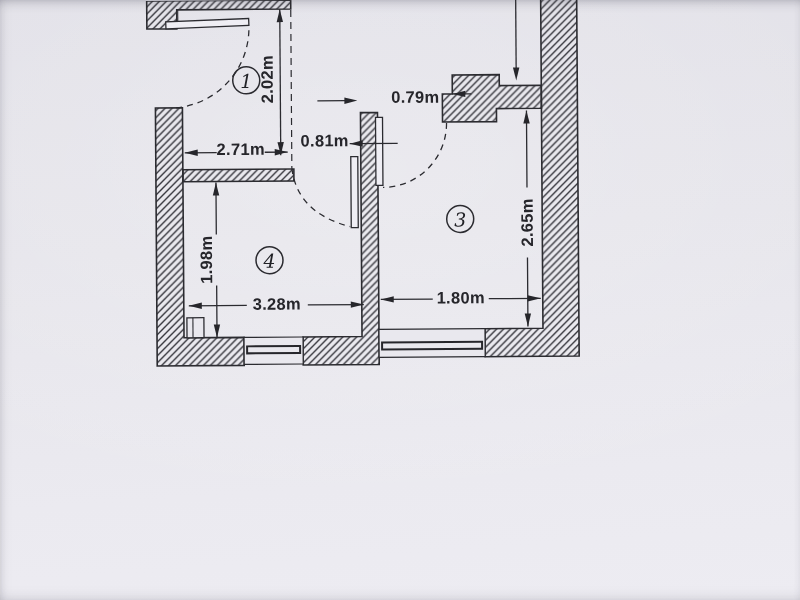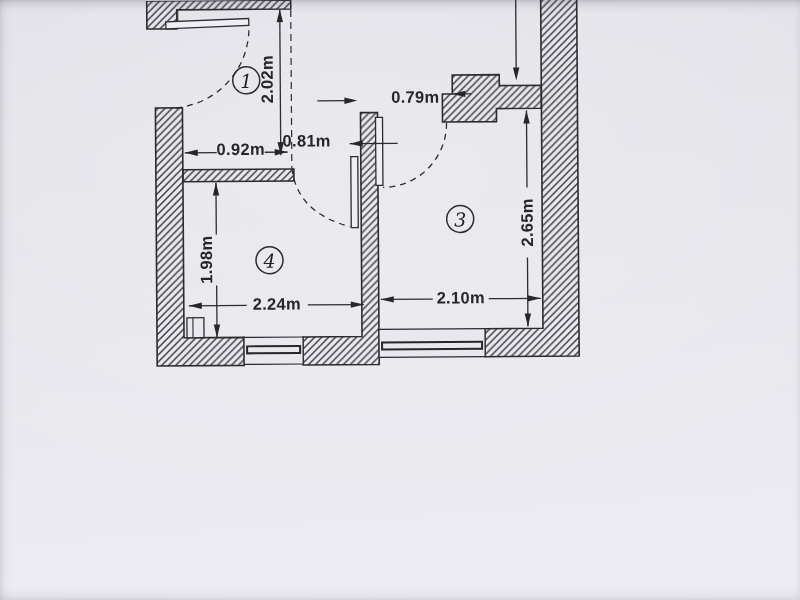--- a/index.html
+++ b/index.html
@@ -116,25 +116,25 @@
       </g>
 
       <g fill="none" stroke="#2b2b30" stroke-width="1.5">
         <circle cx="247" cy="80" r="13.5"></circle>
         <circle cx="460" cy="220" r="13.5"></circle>
         <circle cx="269" cy="260" r="13.5"></circle>
       </g>
     </svg>
 
     <div class="label vert" style="left:268px;top:79px">2.02m</div>
-    <div class="label" style="left:241px;top:149px">0.92m</div>
-    <div class="label" style="left:307px;top:141px">0.81m</div>
+    <div class="label" style="left:241px;top:149px">2.71m</div>
+    <div class="label" style="left:325px;top:141px">0.81m</div>
     <div class="label" style="left:416px;top:98px">0.79m</div>
     <div class="label vert" style="left:206px;top:259px">1.98m</div>
-    <div class="label" style="left:276px;top:304px">2.24m</div>
-    <div class="label" style="left:460px;top:299px">2.10m</div>
+    <div class="label" style="left:276px;top:304px">3.28m</div>
+    <div class="label" style="left:460px;top:299px">1.80m</div>
     <div class="label vert" style="left:527px;top:224px">2.65m</div>
 
     <div class="room-num" style="left:247px;top:81px">1</div>
     <div class="room-num" style="left:460px;top:221px">3</div>
     <div class="room-num" style="left:269px;top:261px">4</div>
   </div>
 </div>
 
 </body></html>

